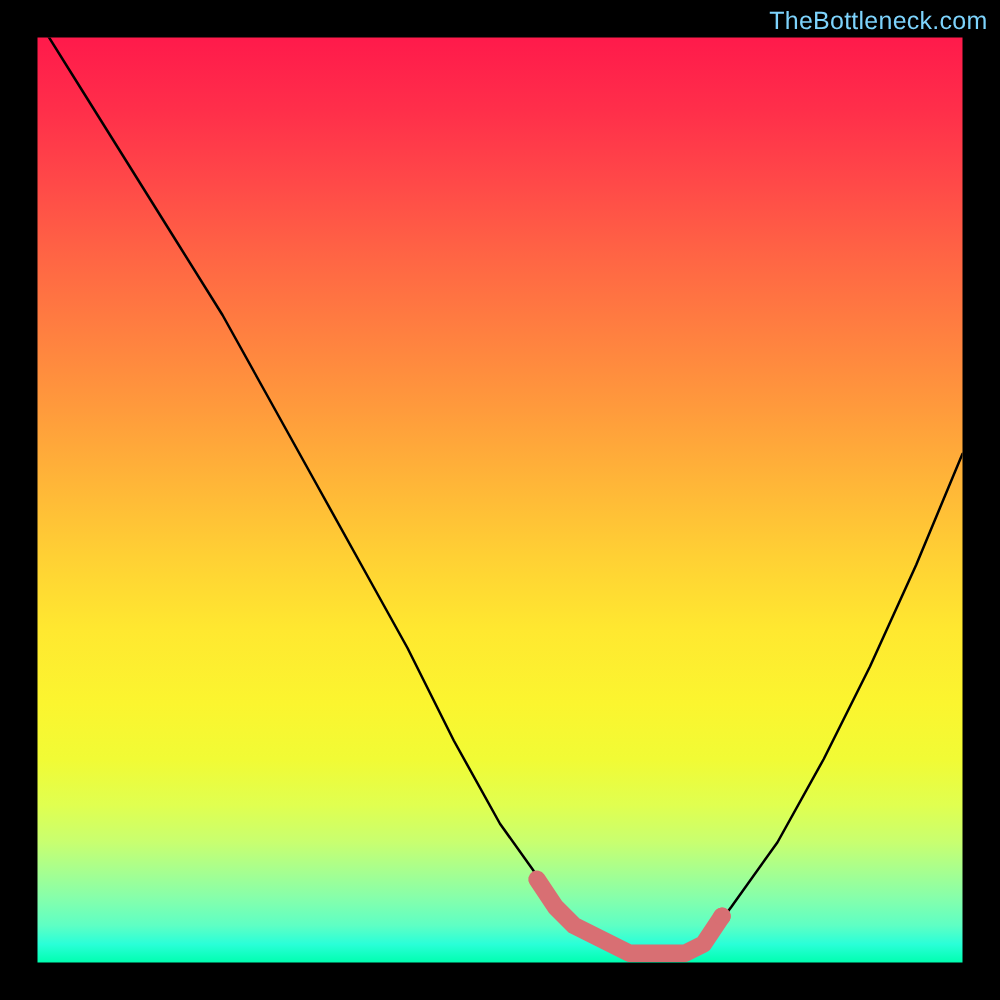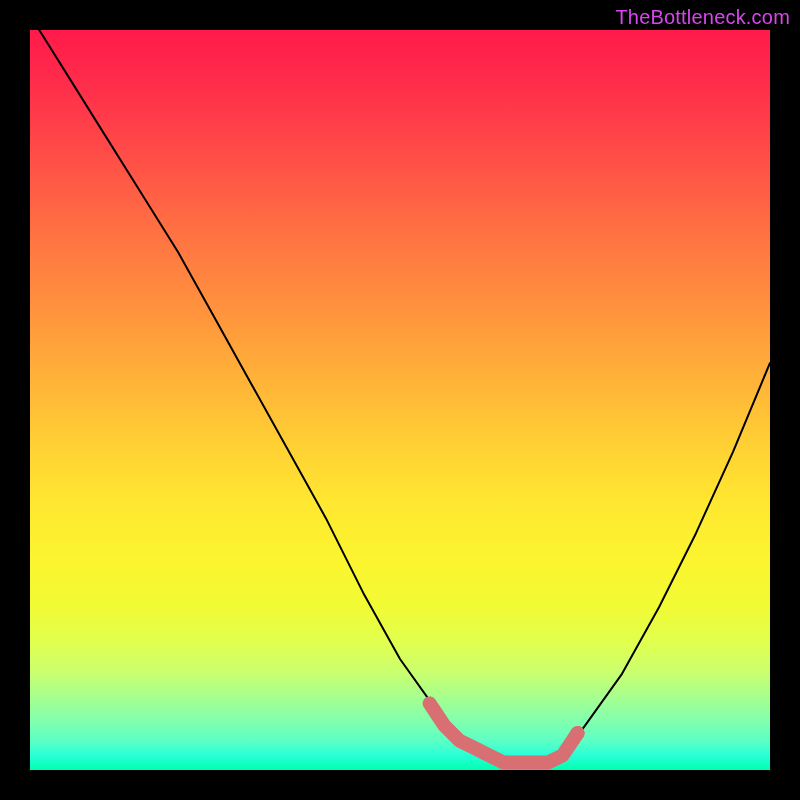--- a/index.html
+++ b/index.html
@@ -34,21 +34,21 @@
       #86ffab 93%,
       #5effc4 96%,
       #2affd8 98%,
       #00ffb0 100%
     );
   }
   .watermark {
     position: absolute;
     top: 6px;
     right: 10px;
-    color: #d946ef;
+    color: #7dd3fc;
     font-family: Arial, Helvetica, sans-serif;
     font-size: 20px;
     font-weight: 400;
     letter-spacing: 0.2px;
     z-index: 5;
     user-select: none;
   }
   svg.curve {
     position: absolute;
     left: 0; top: 0;

